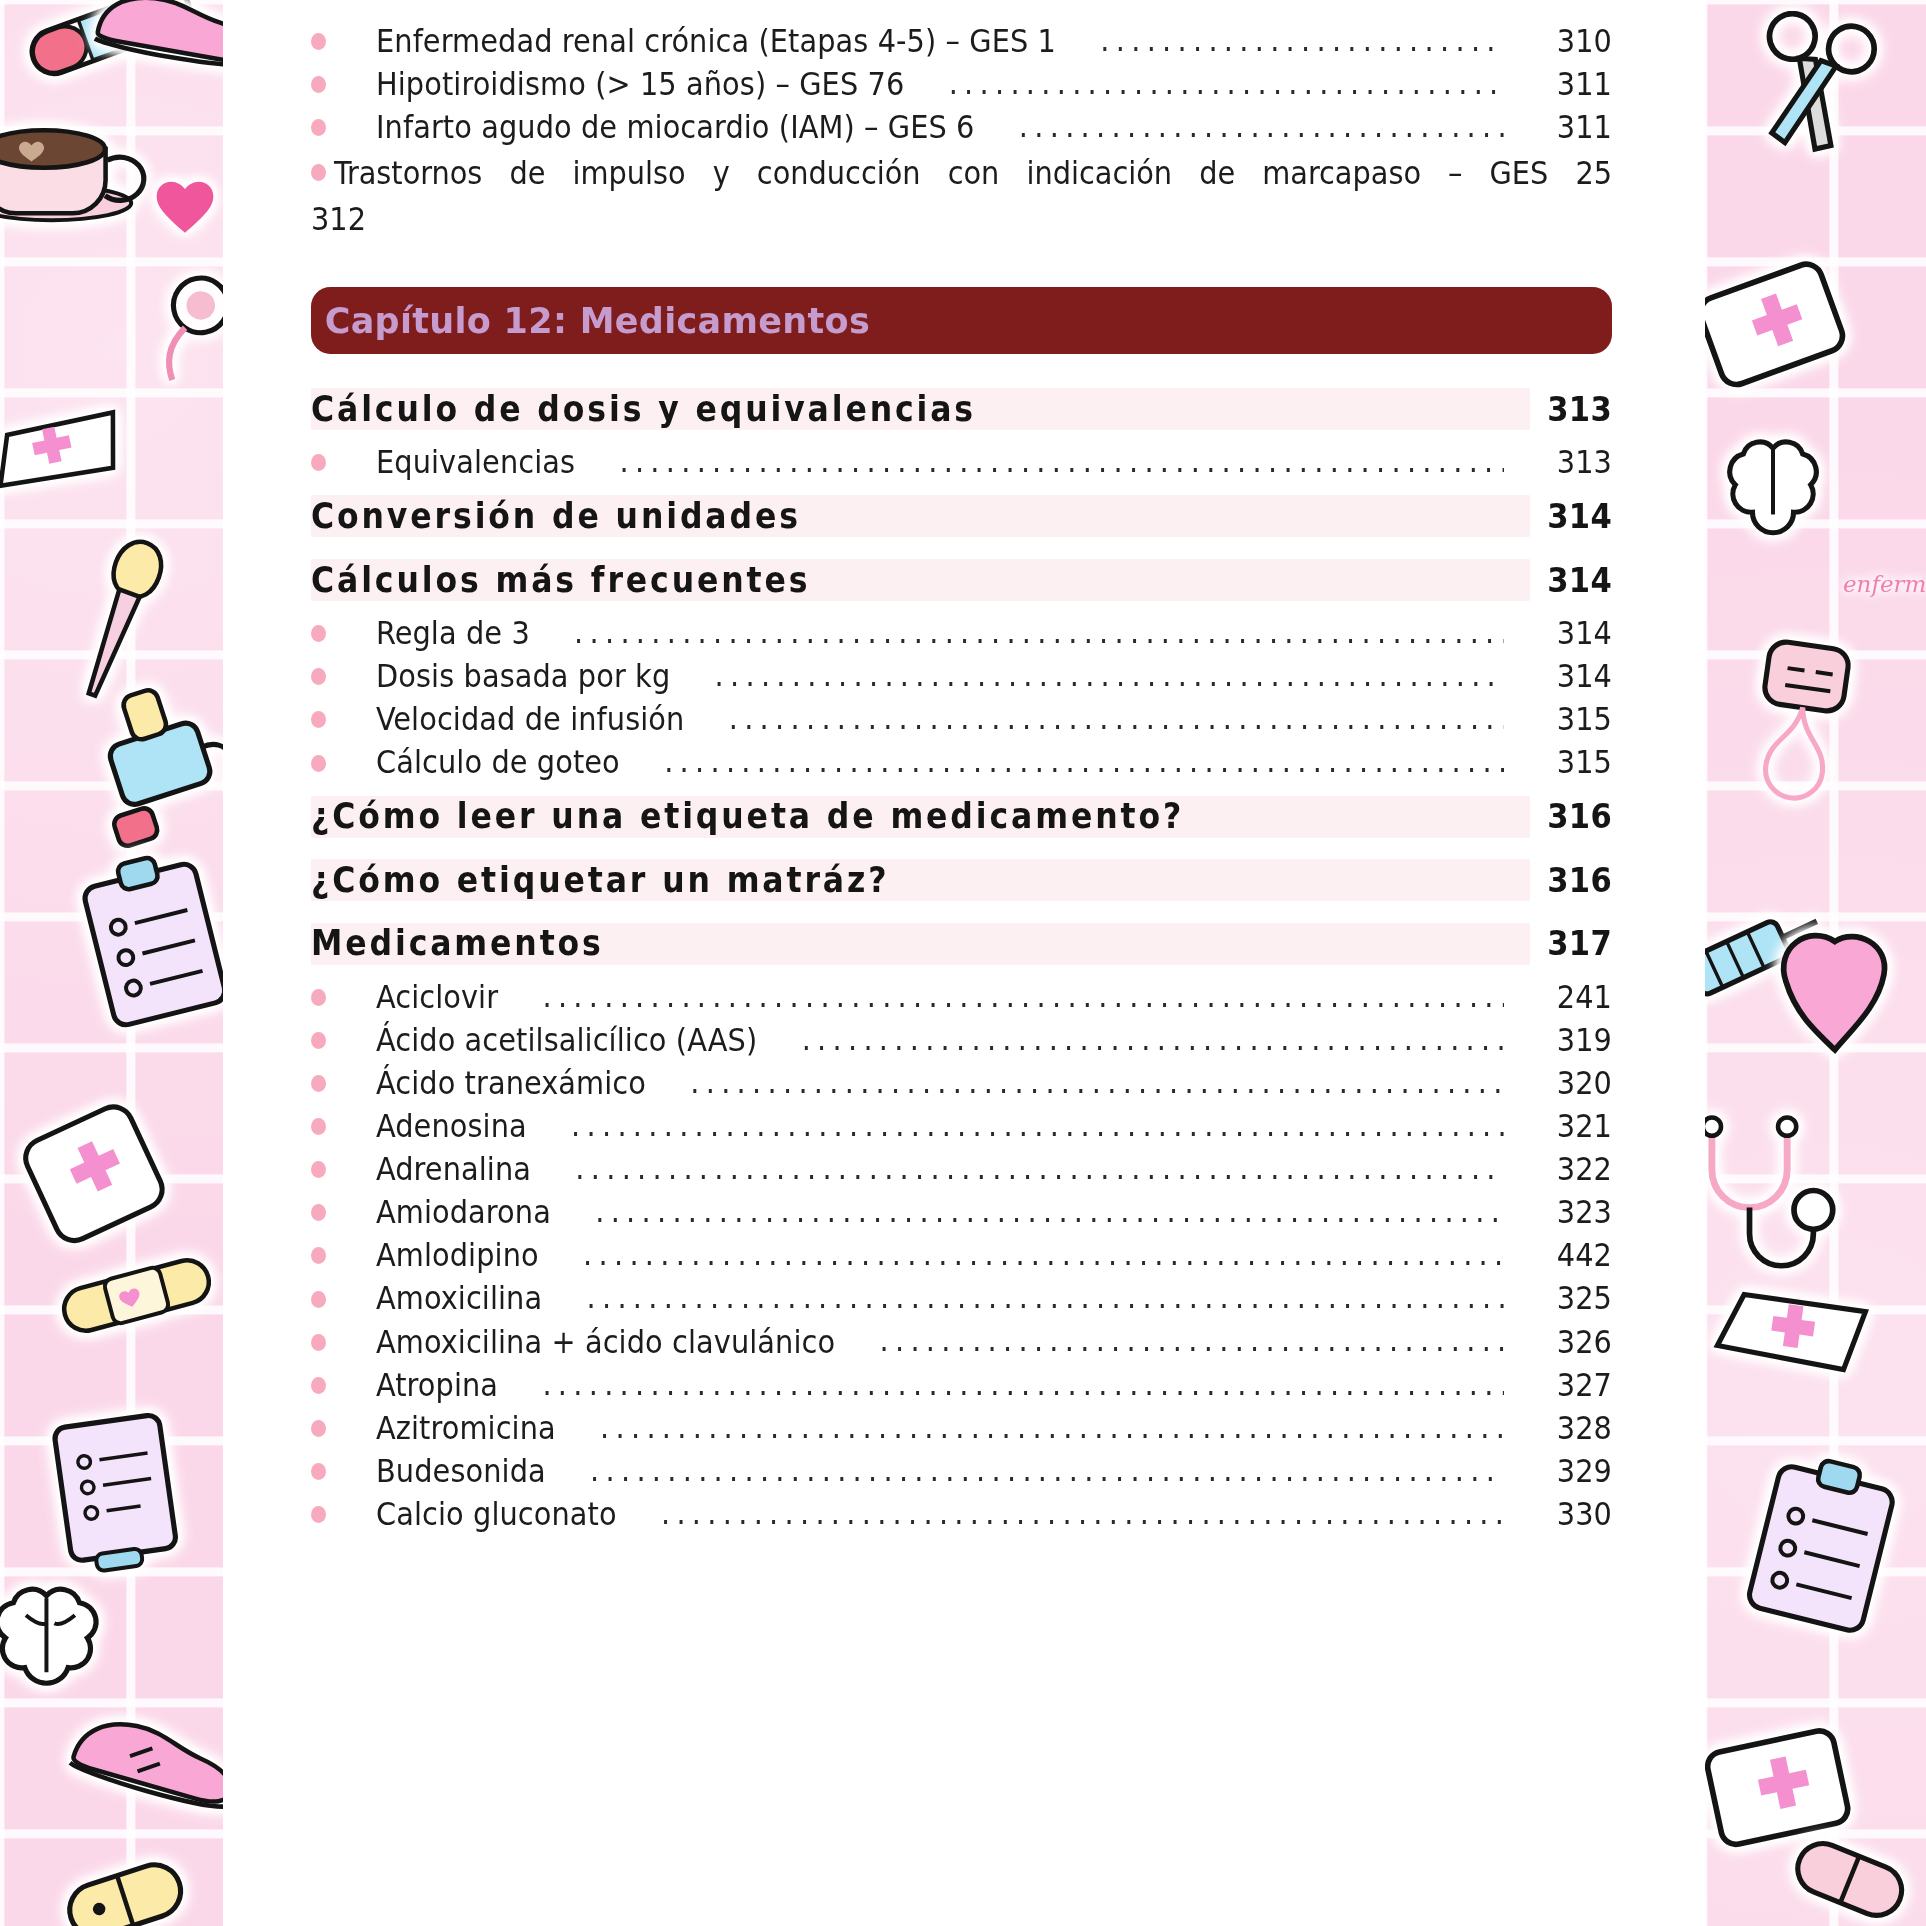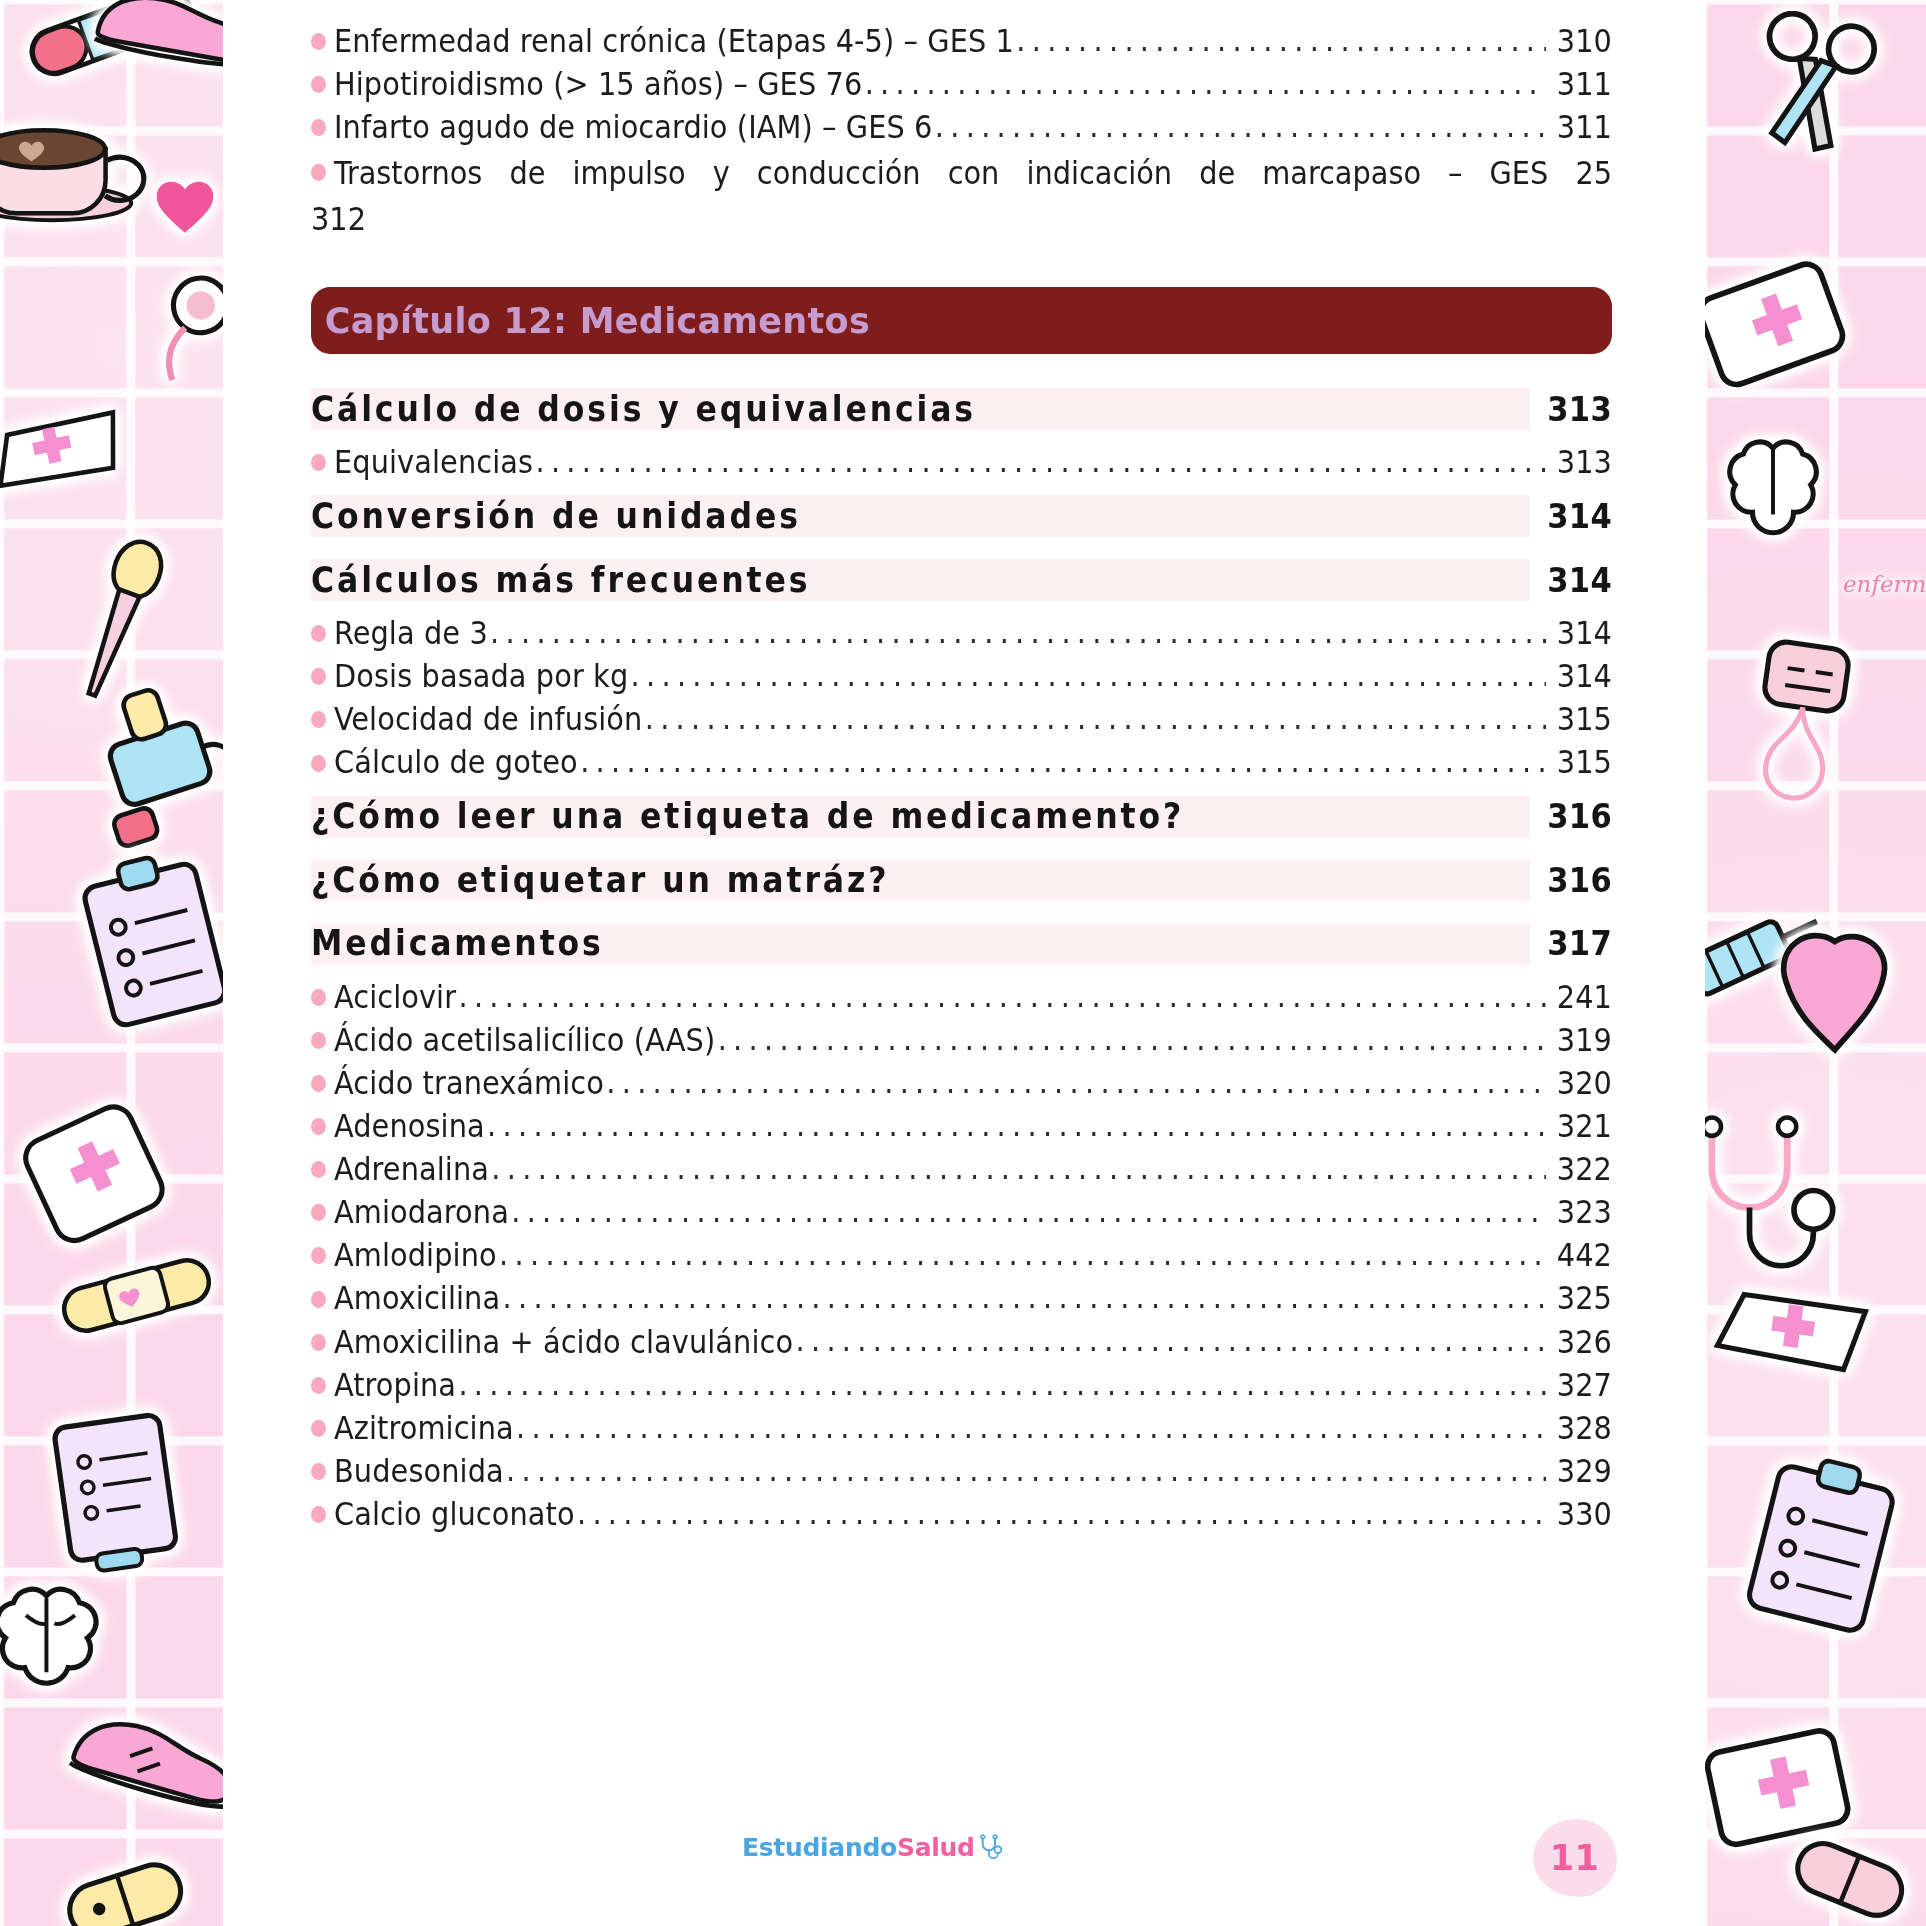--- a/index.html
+++ b/index.html
@@ -110,21 +110,21 @@
     top: -1.1px;
   }
 
   .ti-page {
     flex: 0 0 auto;
     white-space: nowrap;
     text-align: right;
     min-width: 63px;
   }
 
-  .entry-sub { margin-top: 5.1px; margin-bottom: 5.1px; }
+  .entry-sub { margin-top: 5.1px; margin-bottom: 5.1px; gap: 42px; }
 
   
   .toc-wrap {
     position: relative;
     width: 1301px;
     font-size: 32px;
     color: #1c1c1c;
     line-height: 1.42;
   }
   .toc-wrap .just {
@@ -686,35 +686,17 @@
             <span class="ti-page">329</span>
           </div>
           <div class="toc-line entry-sub">
             <span class="bullet"></span>
             <span class="ti-label">Calcio gluconato</span>
             <span class="leader">............................................................................................................................................</span>
             <span class="ti-page">330</span>
           </div>
         </div>
 
-      <div class="footer">
-        <div class="brand">
-          <span class="b1">Estudiando</span>
-            <span class="b2">Salud</span>
-          <span class="steth">
-            <svg width="26" height="27" viewBox="0 0 46 48">
-              <path d="M10 6 v12 a11 11 0 0 0 22 0 v-12" fill="none" stroke="#4aa6e0" stroke-width="3.4"></path>
-              <circle cx="10" cy="5" r="3.4" fill="none" stroke="#4aa6e0" stroke-width="2.6"></circle>
-              <circle cx="32" cy="5" r="3.4" fill="none" stroke="#4aa6e0" stroke-width="2.6"></circle>
-              <path d="M21 29 v6 a8 8 0 0 0 16 0 v-3" fill="none" stroke="#4aa6e0" stroke-width="3"></path>
-              <circle cx="37" cy="28" r="6" fill="none" stroke="#4aa6e0" stroke-width="3"></circle>
-            </svg>
-          </span>
-        </div>
-        <div class="page-num-blob">
-          <span>11</span>
-        </div>
-      </div>
 
     </div>
   </div>
 </div>
 
 
 </body></html>

